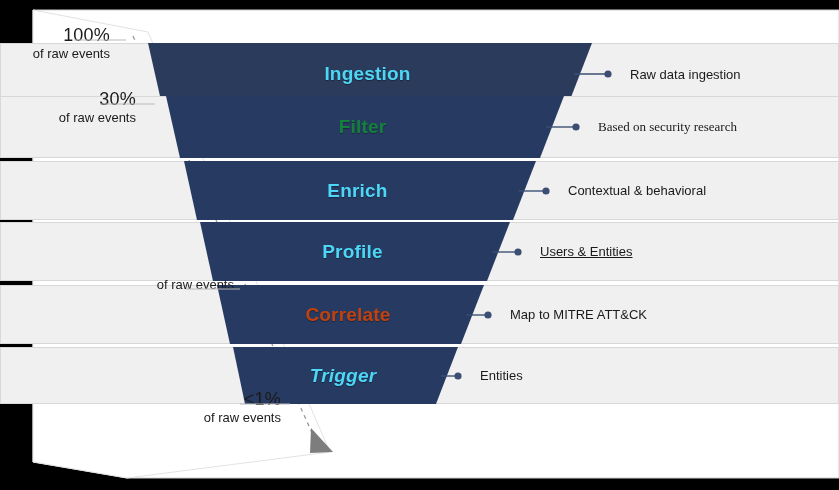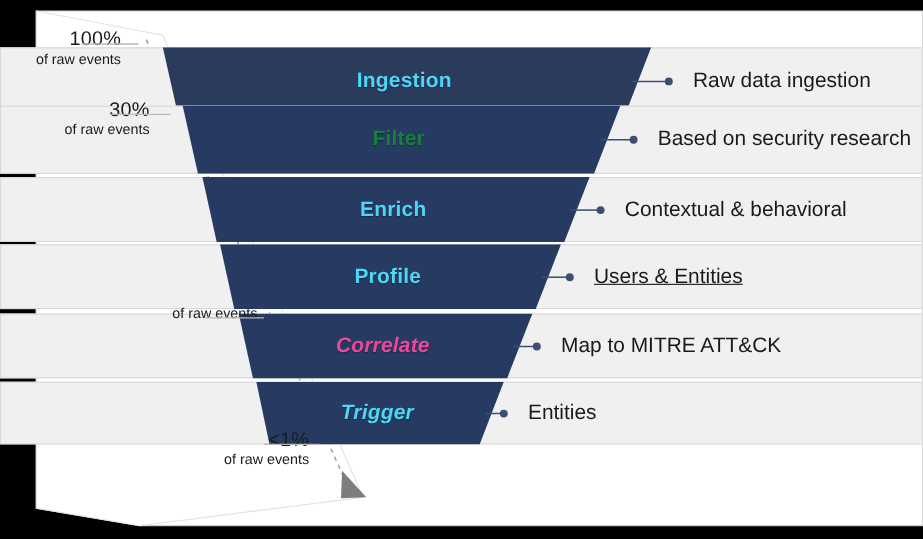--- a/index.html
+++ b/index.html
@@ -16,21 +16,21 @@
   .row{position:absolute;left:0;width:839px;}
   .row-panel{position:absolute;top:0;height:100%;background:#F0F0F0;
              border:1px solid #d8d8d8;box-sizing:border-box;}
   .row-funnel{position:absolute;top:0;height:100%;}
   .row-funnel svg{display:block;}
   .stage-label{position:absolute;top:0;height:100%;display:flex;
                align-items:center;justify-content:center;
                color:#4DD6F5;font-size:19px;font-weight:bold;
                letter-spacing:.2px;text-shadow:0 1px 1px rgba(0,0,0,.35);}
   .desc{position:absolute;top:0;height:100%;display:flex;align-items:center;
-        color:#1a1a1a;font-size:19px;white-space:nowrap;}
+        color:#1a1a1a;font-size:13px;white-space:nowrap;}
   .leader{position:absolute;top:0;height:100%;}
   .leader svg{display:block;}
 
   
   .annot{position:absolute;text-align:right;color:#1a1a1a;}
   .annot .pct{font-size:18px;line-height:1.05;letter-spacing:.2px;}
   .annot .sub{font-size:13px;line-height:1.2;margin-top:1px;}
   #guides{position:absolute;left:0;top:0;pointer-events:none;}
 </style>
 </head>
@@ -74,21 +74,21 @@
             <polygon points="166,0 564,0 540,62 180,62" fill="#273B62"></polygon>
           </svg>
         </div>
         <div class="stage-label" style="left: 173px; width: 379px; color: #15803d; text-align: right;">Filter</div>
         <div class="leader" style="left: 0px; width: 839px;">
           <svg width="839" height="62" viewBox="0 0 839 62">
             <line x1="546" y1="31" x2="576" y2="31" stroke="#3C4F72" stroke-width="1.4"></line>
             <circle cx="576" cy="31" r="3.6" fill="#3C4F72"></circle>
           </svg>
         </div>
-        <div class="desc" style="left: 598px; color: rgb(26, 26, 26);">Based on security research</div>
+        <div class="desc" style="left: 598px; color: rgb(26, 26, 26); font-family: Liberation Serif, serif;">Based on security research</div>
       </div>
       <div class="row" style="top: 161px; height: 59px;">
         <div class="row-panel" style="left: 0px; width: 839px; background: rgb(240, 240, 240);"></div>
         <div class="row-funnel" style="left: 0px; width: 839px;">
           <svg width="839" height="59" viewBox="0 0 839 59">
             <polygon points="184,0 536,0 513,59 197,59" fill="#273B62"></polygon>
           </svg>
         </div>
         <div class="stage-label" style="left: 190.5px; width: 334px; color: rgb(77, 214, 245);">Enrich</div>
         <div class="leader" style="left: 0px; width: 839px;">
@@ -115,21 +115,21 @@
         </div>
         <div class="desc" style="left: 540px; color: rgb(26, 26, 26); text-decoration: underline;">Users &amp; Entities</div>
       </div>
       <div class="row" style="top: 285px; height: 59px;">
         <div class="row-panel" style="left: 0px; width: 839px; background: rgb(240, 240, 240);"></div>
         <div class="row-funnel" style="left: 0px; width: 839px;">
           <svg width="839" height="59" viewBox="0 0 839 59">
             <polygon points="217,0 484,0 461,59 230,59" fill="#273B62"></polygon>
           </svg>
         </div>
-        <div class="stage-label" style="left: 223.5px; width: 249px; color: #ec4899; font-style: italic;">Correlate</div>
+        <div class="stage-label" style="left: 223.5px; width: 249px; color: #c2410c;">Correlate</div>
         <div class="leader" style="left: 0px; width: 839px;">
           <svg width="839" height="59" viewBox="0 0 839 59">
             <line x1="466.5" y1="30" x2="488" y2="30" stroke="#3C4F72" stroke-width="1.4"></line>
             <circle cx="488" cy="30" r="3.6" fill="#3C4F72"></circle>
           </svg>
         </div>
         <div class="desc" style="left: 510px; color: rgb(26, 26, 26);">Map to MITRE ATT&amp;CK</div>
       </div>
       <div class="row" style="top: 347px; height: 57px;">
         <div class="row-panel" style="left: 0px; width: 839px; background: rgb(240, 240, 240);"></div>

